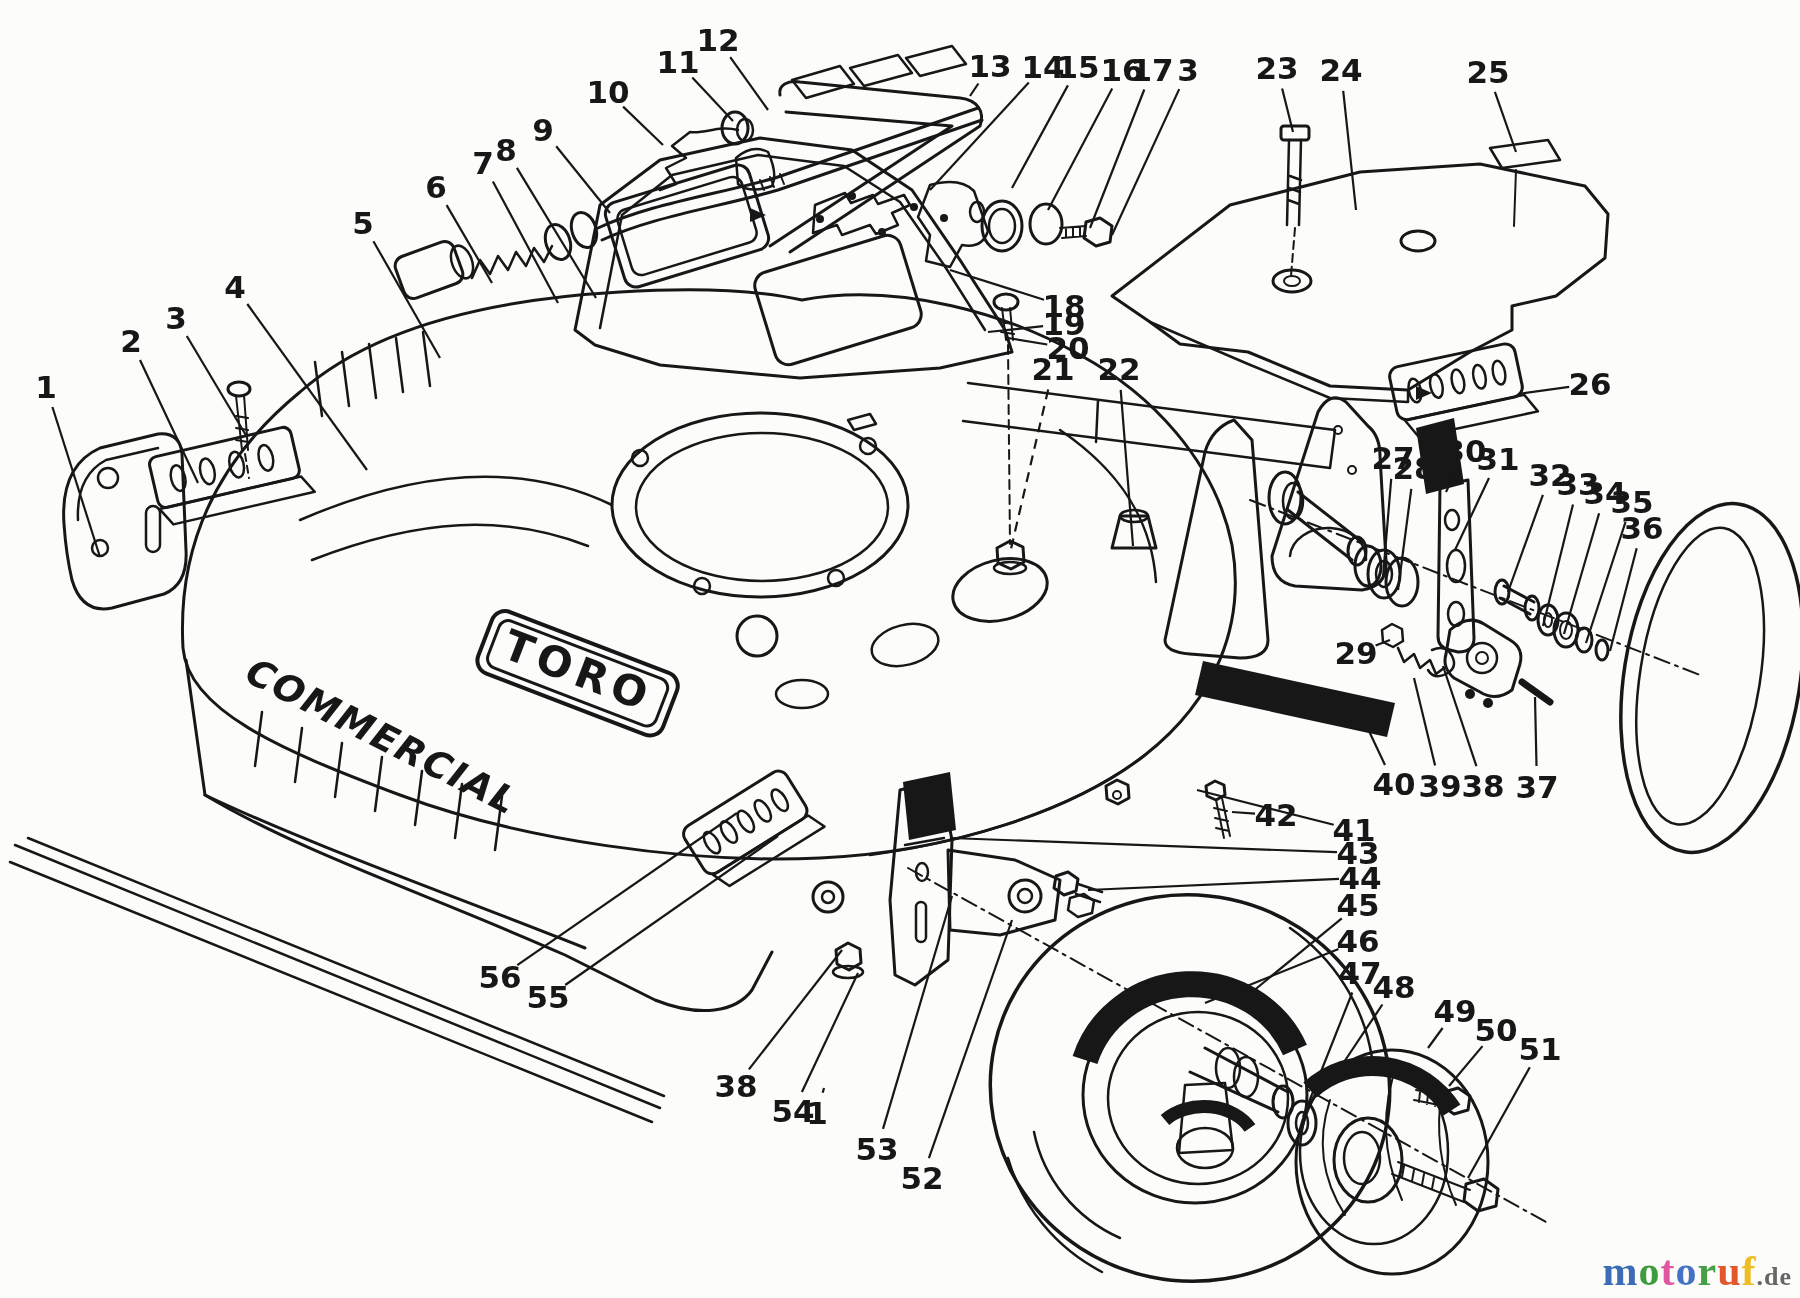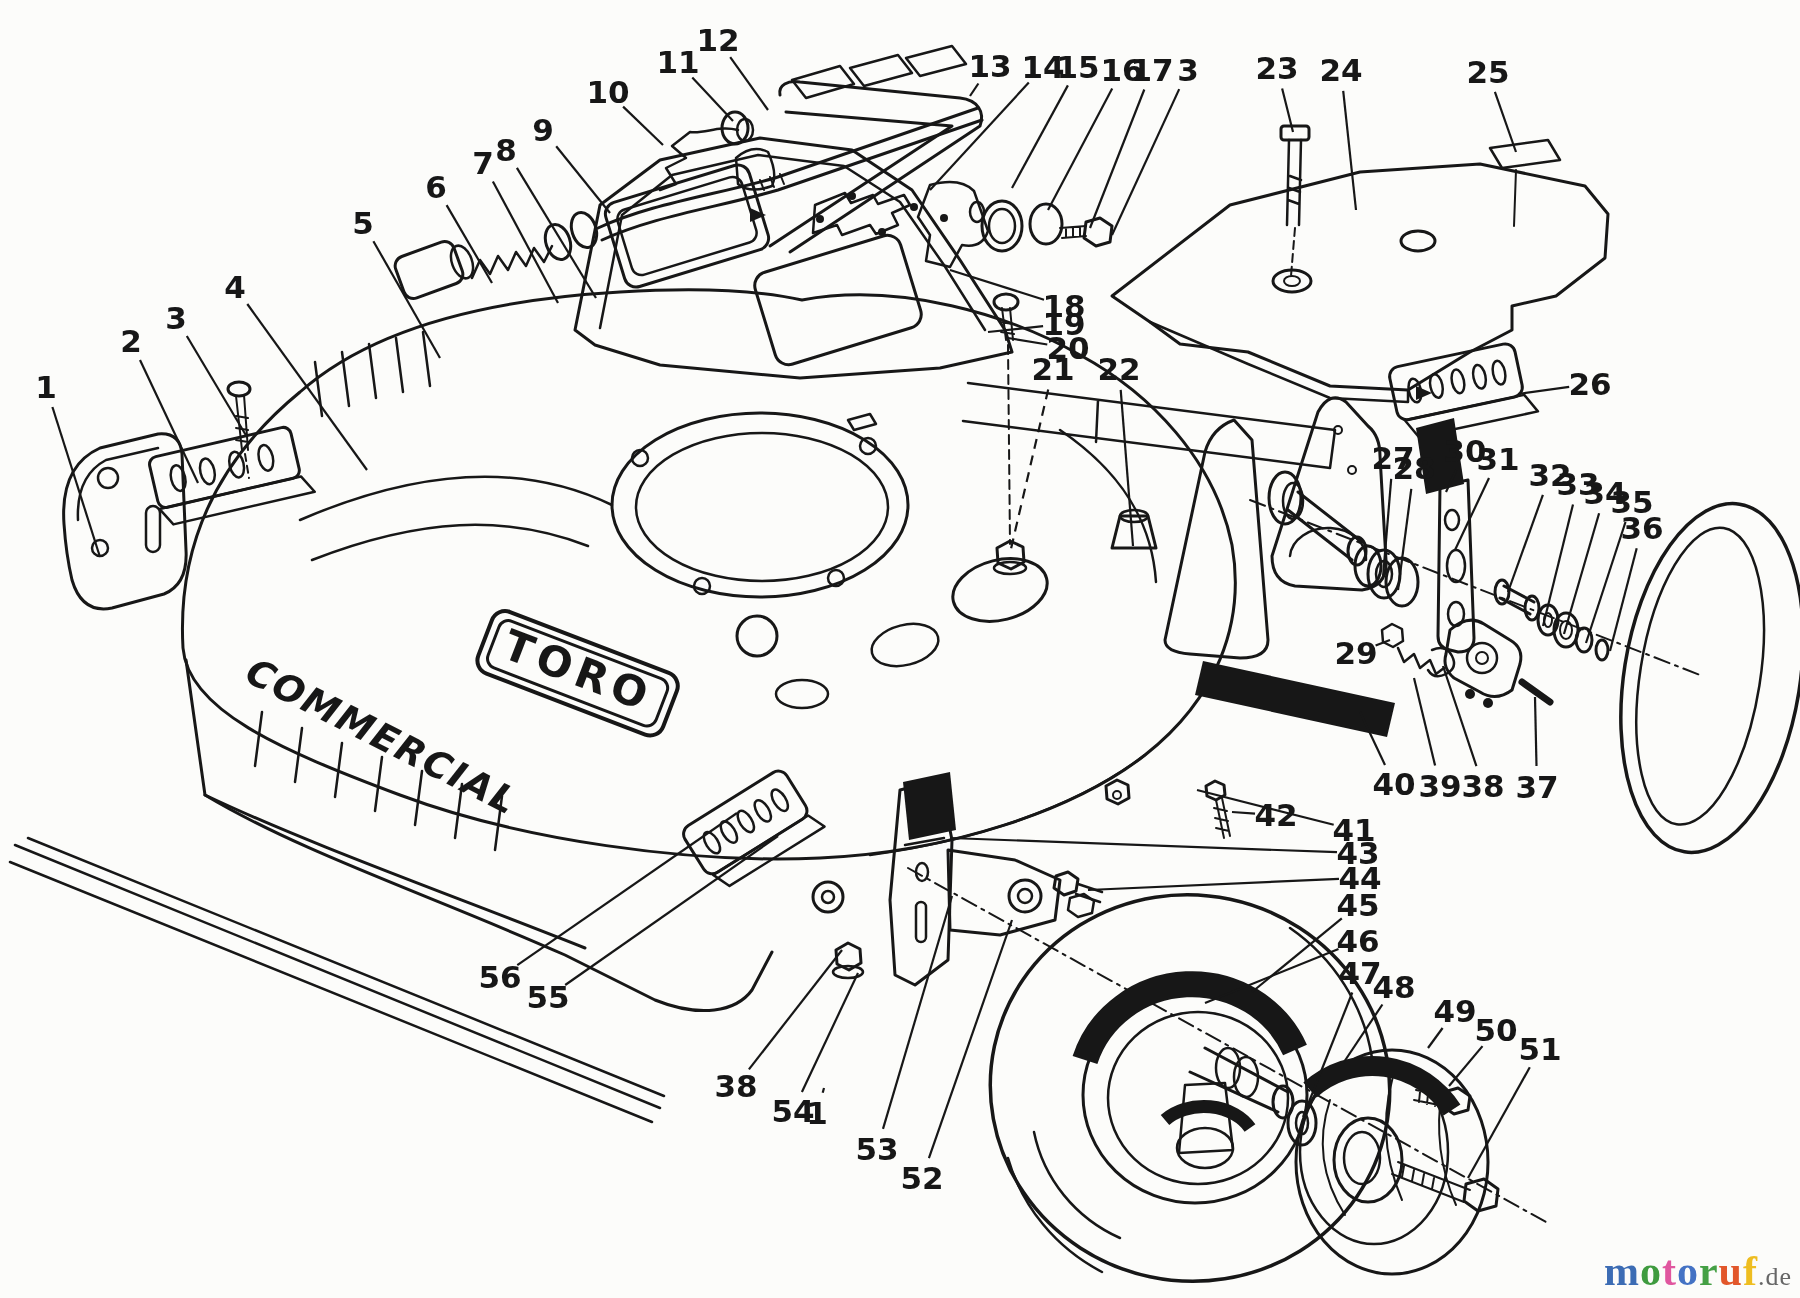--- a/index.html
+++ b/index.html
@@ -11,21 +11,21 @@
   .callout-num{
     font-family:"DejaVu Sans","Liberation Sans",sans-serif;
     font-weight:bold;font-size:31px;fill:#171717;
   }
   #watermark{
     position:absolute;right:8px;bottom:6px;
     font-family:"Liberation Serif","DejaVu Serif",serif;
     font-weight:bold;font-size:42px;letter-spacing:1px;line-height:1;
     user-select:none;
   }
-  #watermark .suffix{font-size:26px;font-weight:normal;}
+  #watermark .suffix{font-size:26px;font-weight:bold;}
 </style>
 </head>
 <body>
 
 <svg id="stage" width="1800" height="1298" viewBox="0 0 1800 1298" xmlns="http://www.w3.org/2000/svg">
 
   <g stroke="#171717" fill="none" stroke-width="3" stroke-linecap="round" stroke-linejoin="round">
 
     <g>
       <path d="M183,648 C178,560 205,470 300,392 C370,330 480,300 620,292 C700,287 762,291 802,300

